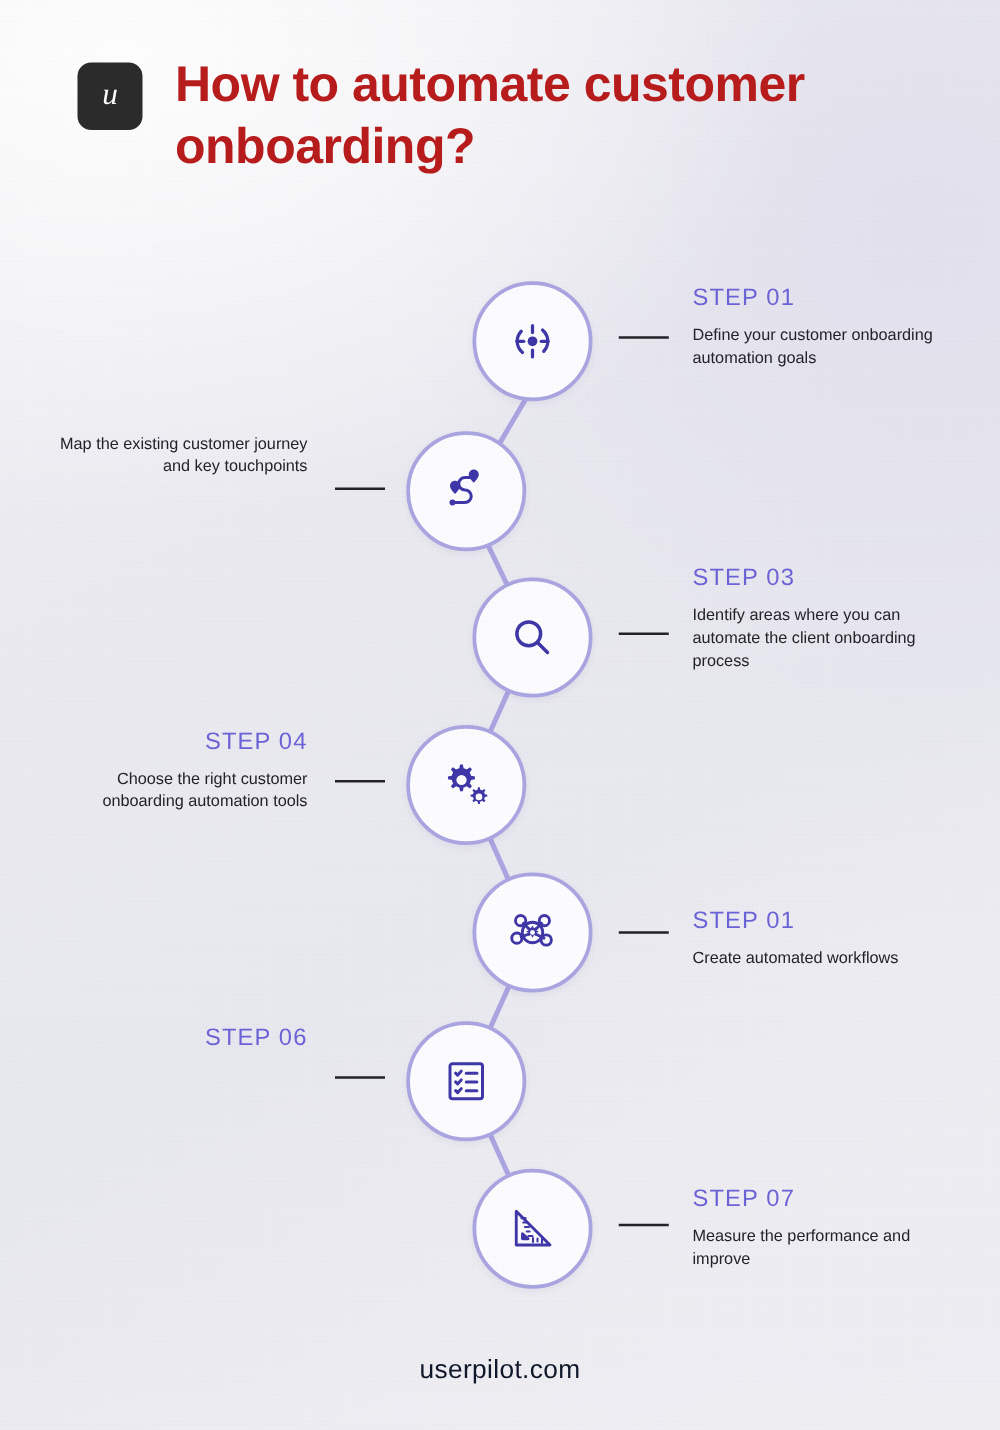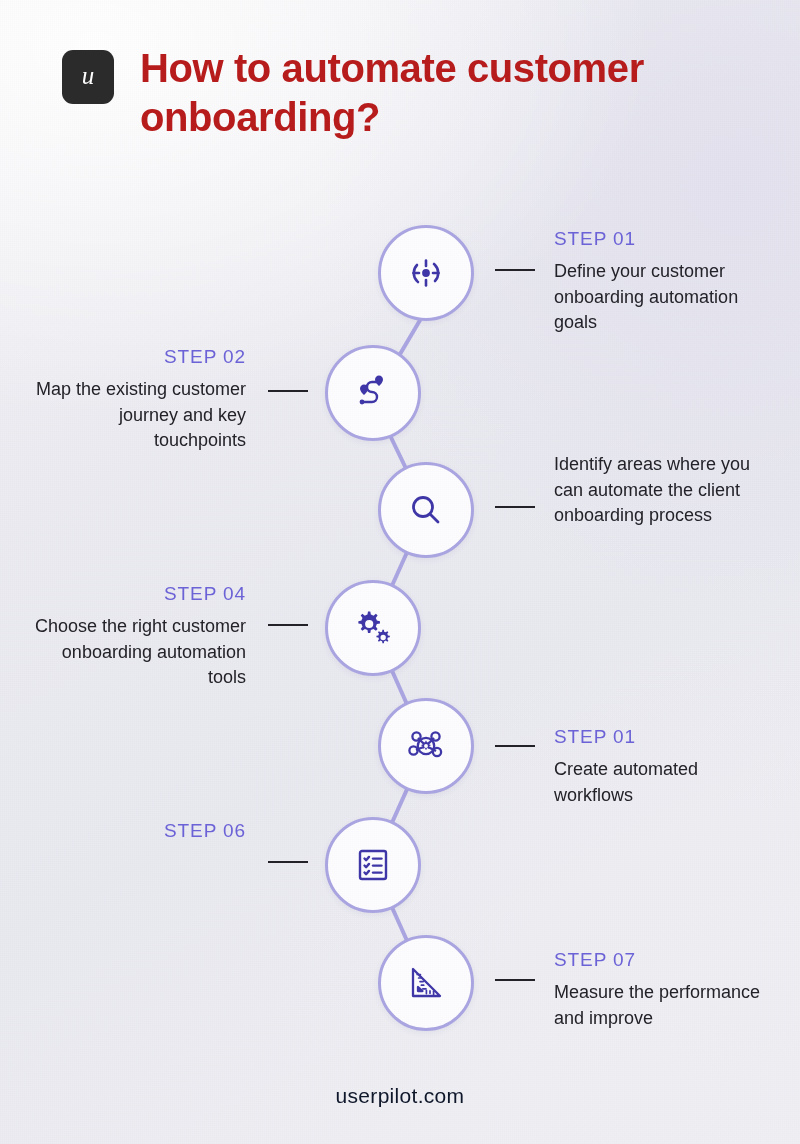--- a/index.html
+++ b/index.html
@@ -112,21 +112,21 @@
 
   .step-label {
     color: #6c63d8;
     font-size: 19px;
     letter-spacing: .9px;
     font-weight: 400;
     margin-bottom: 9px;
   }
   .step-desc {
     color: #232229;
-    font-size: 18px;
+    font-size: 13px;
     line-height: 1.42;
     font-weight: 400;
   }
 
   .dash {
     position: absolute;
     width: 40px;
     height: 2px;
     background: #232229;
     z-index: 4;
@@ -276,26 +276,26 @@
 </div>
 
 <div class="dash" style="left:495px; top:269px;"></div>
 <div class="step right" style="left:554px; top:208px;">
   <div class="step-label">STEP 01</div>
   <div class="step-desc">Define your customer onboarding automation goals</div>
 </div>
 
 <div class="dash" style="left:268px; top:390px;"></div>
 <div class="step left" style="left:31px; top:326px;">
-  <div class="step-label">STEP 02</div>
   <div class="step-desc">Map the existing customer journey and key touchpoints</div>
 </div>
 
 <div class="dash" style="left:495px; top:506px;"></div>
 <div class="step right" style="left:554px; top:432px;">
+  <div class="step-label">STEP 03</div>
   <div class="step-desc">Identify areas where you can automate the client onboarding process</div>
 </div>
 
 <div class="dash" style="left:268px; top:624px;"></div>
 <div class="step left" style="left:31px; top:563px;">
   <div class="step-label">STEP 04</div>
   <div class="step-desc">Choose the right customer onboarding automation tools</div>
 </div>
 
 <div class="dash" style="left:495px; top:745px;"></div>

